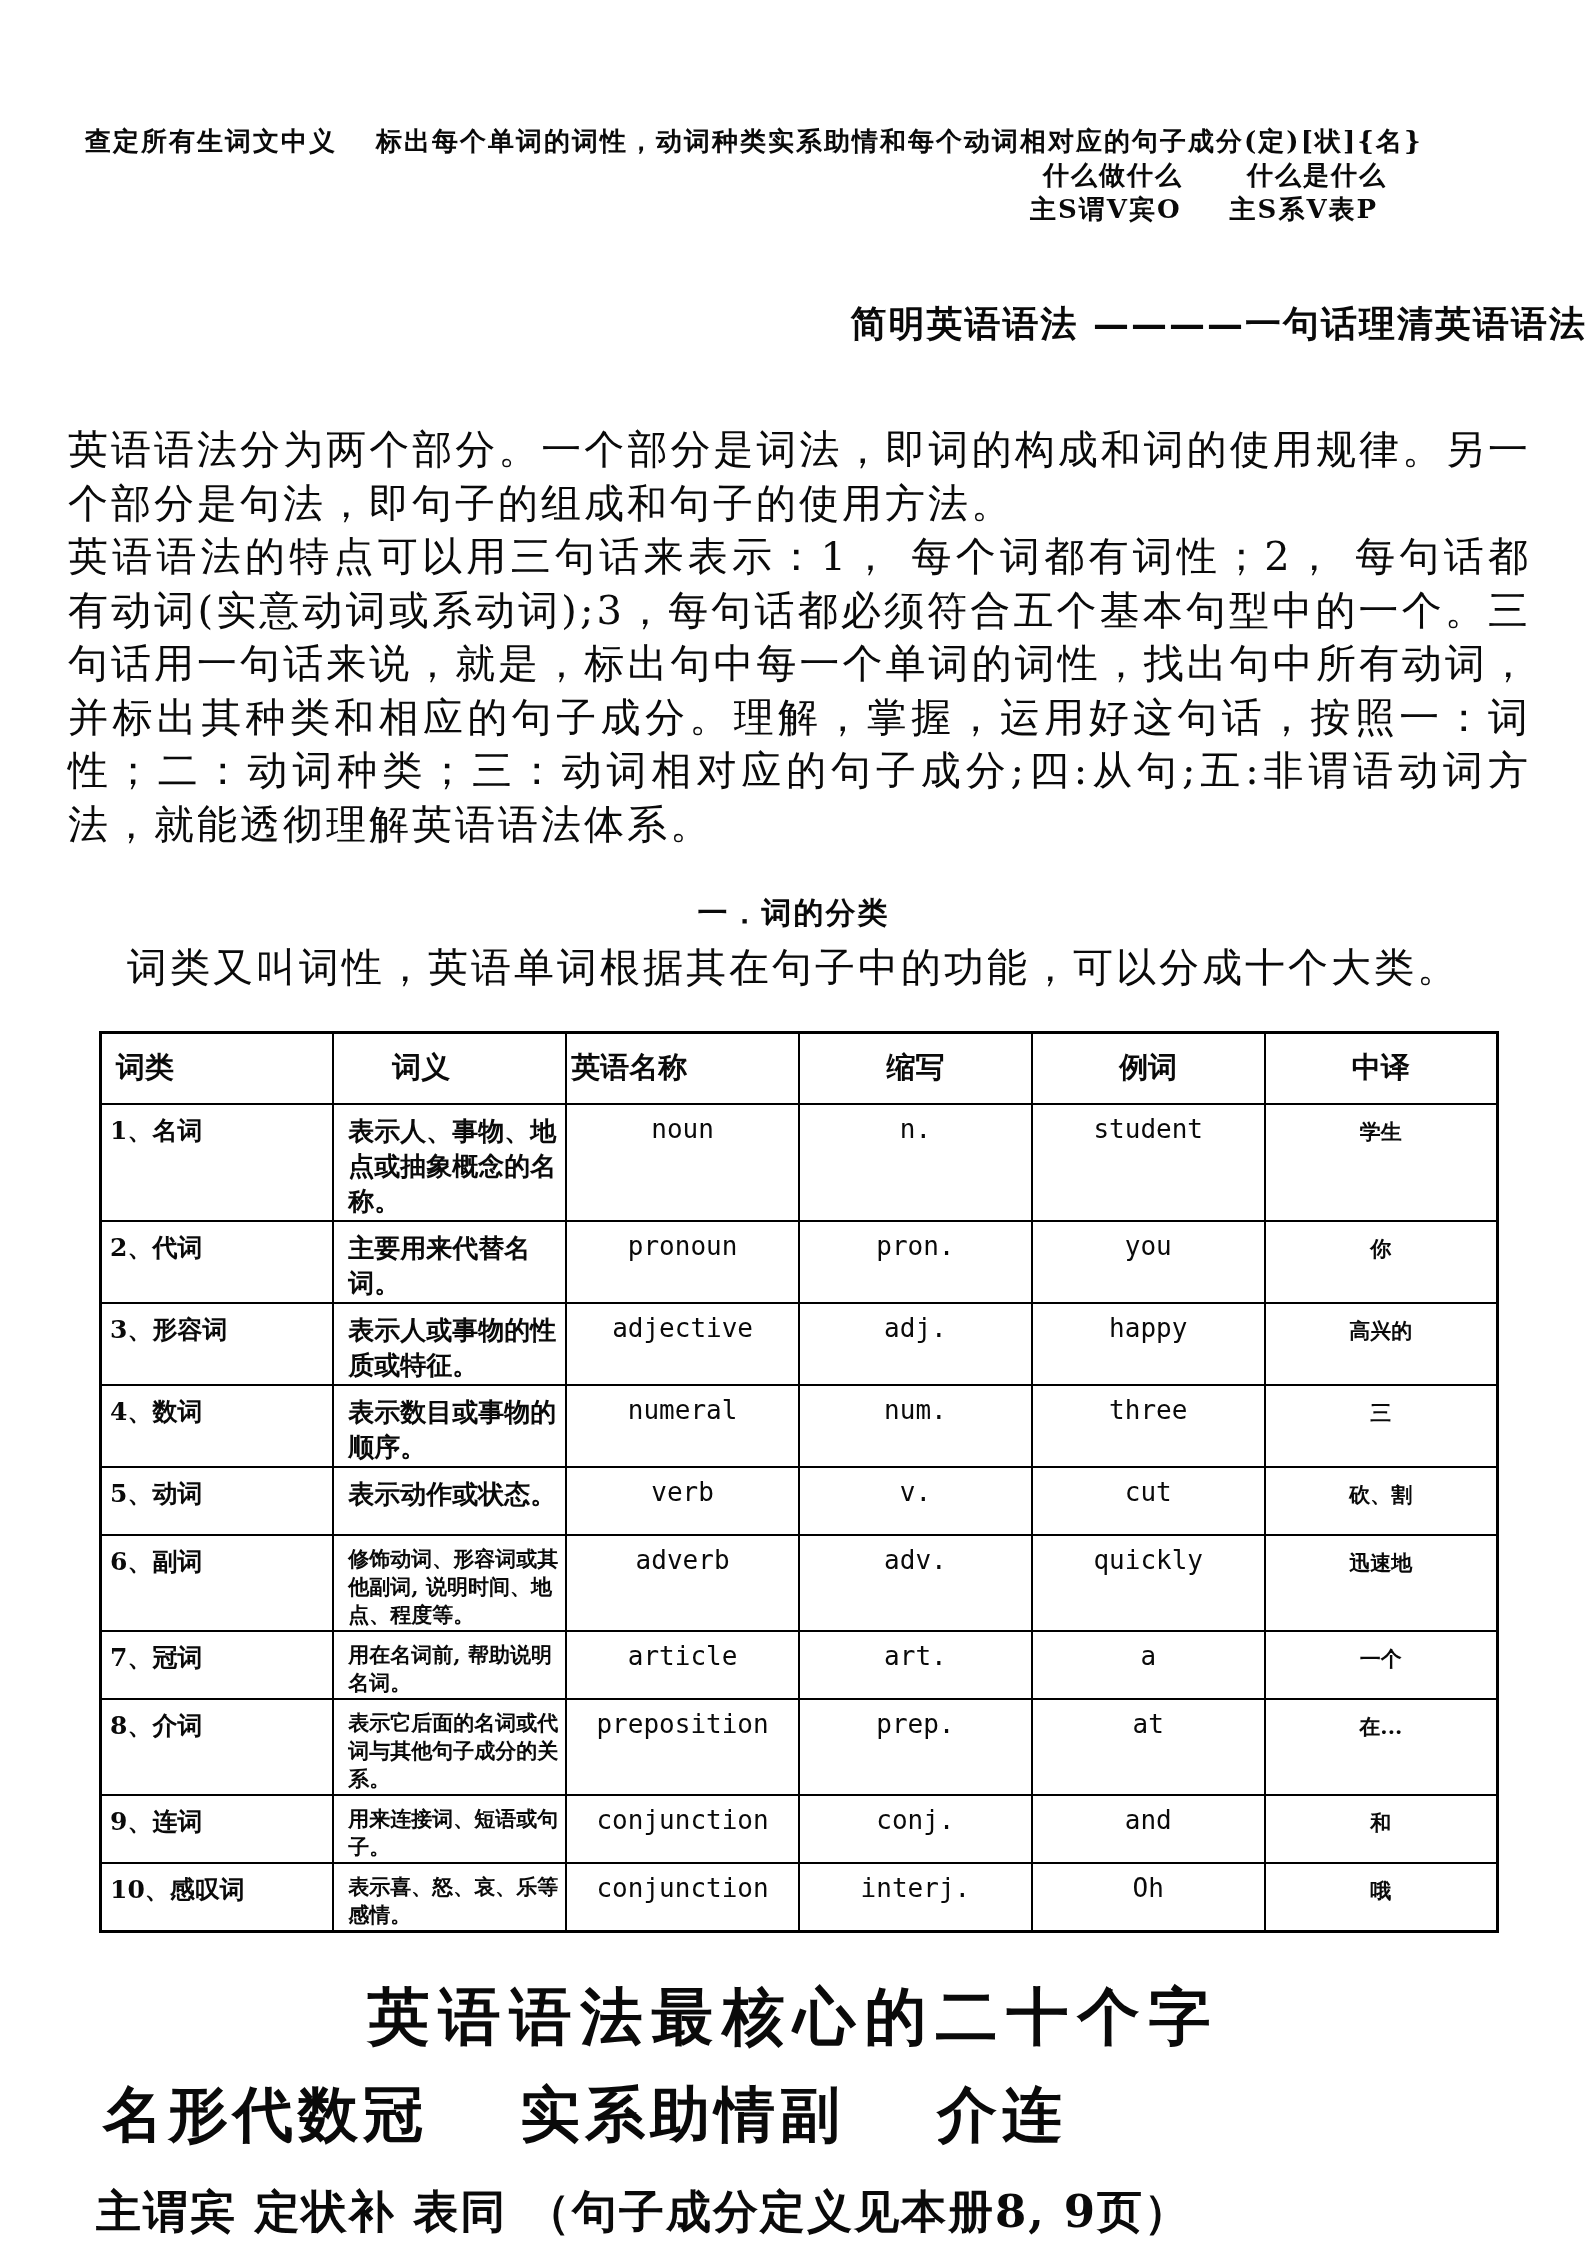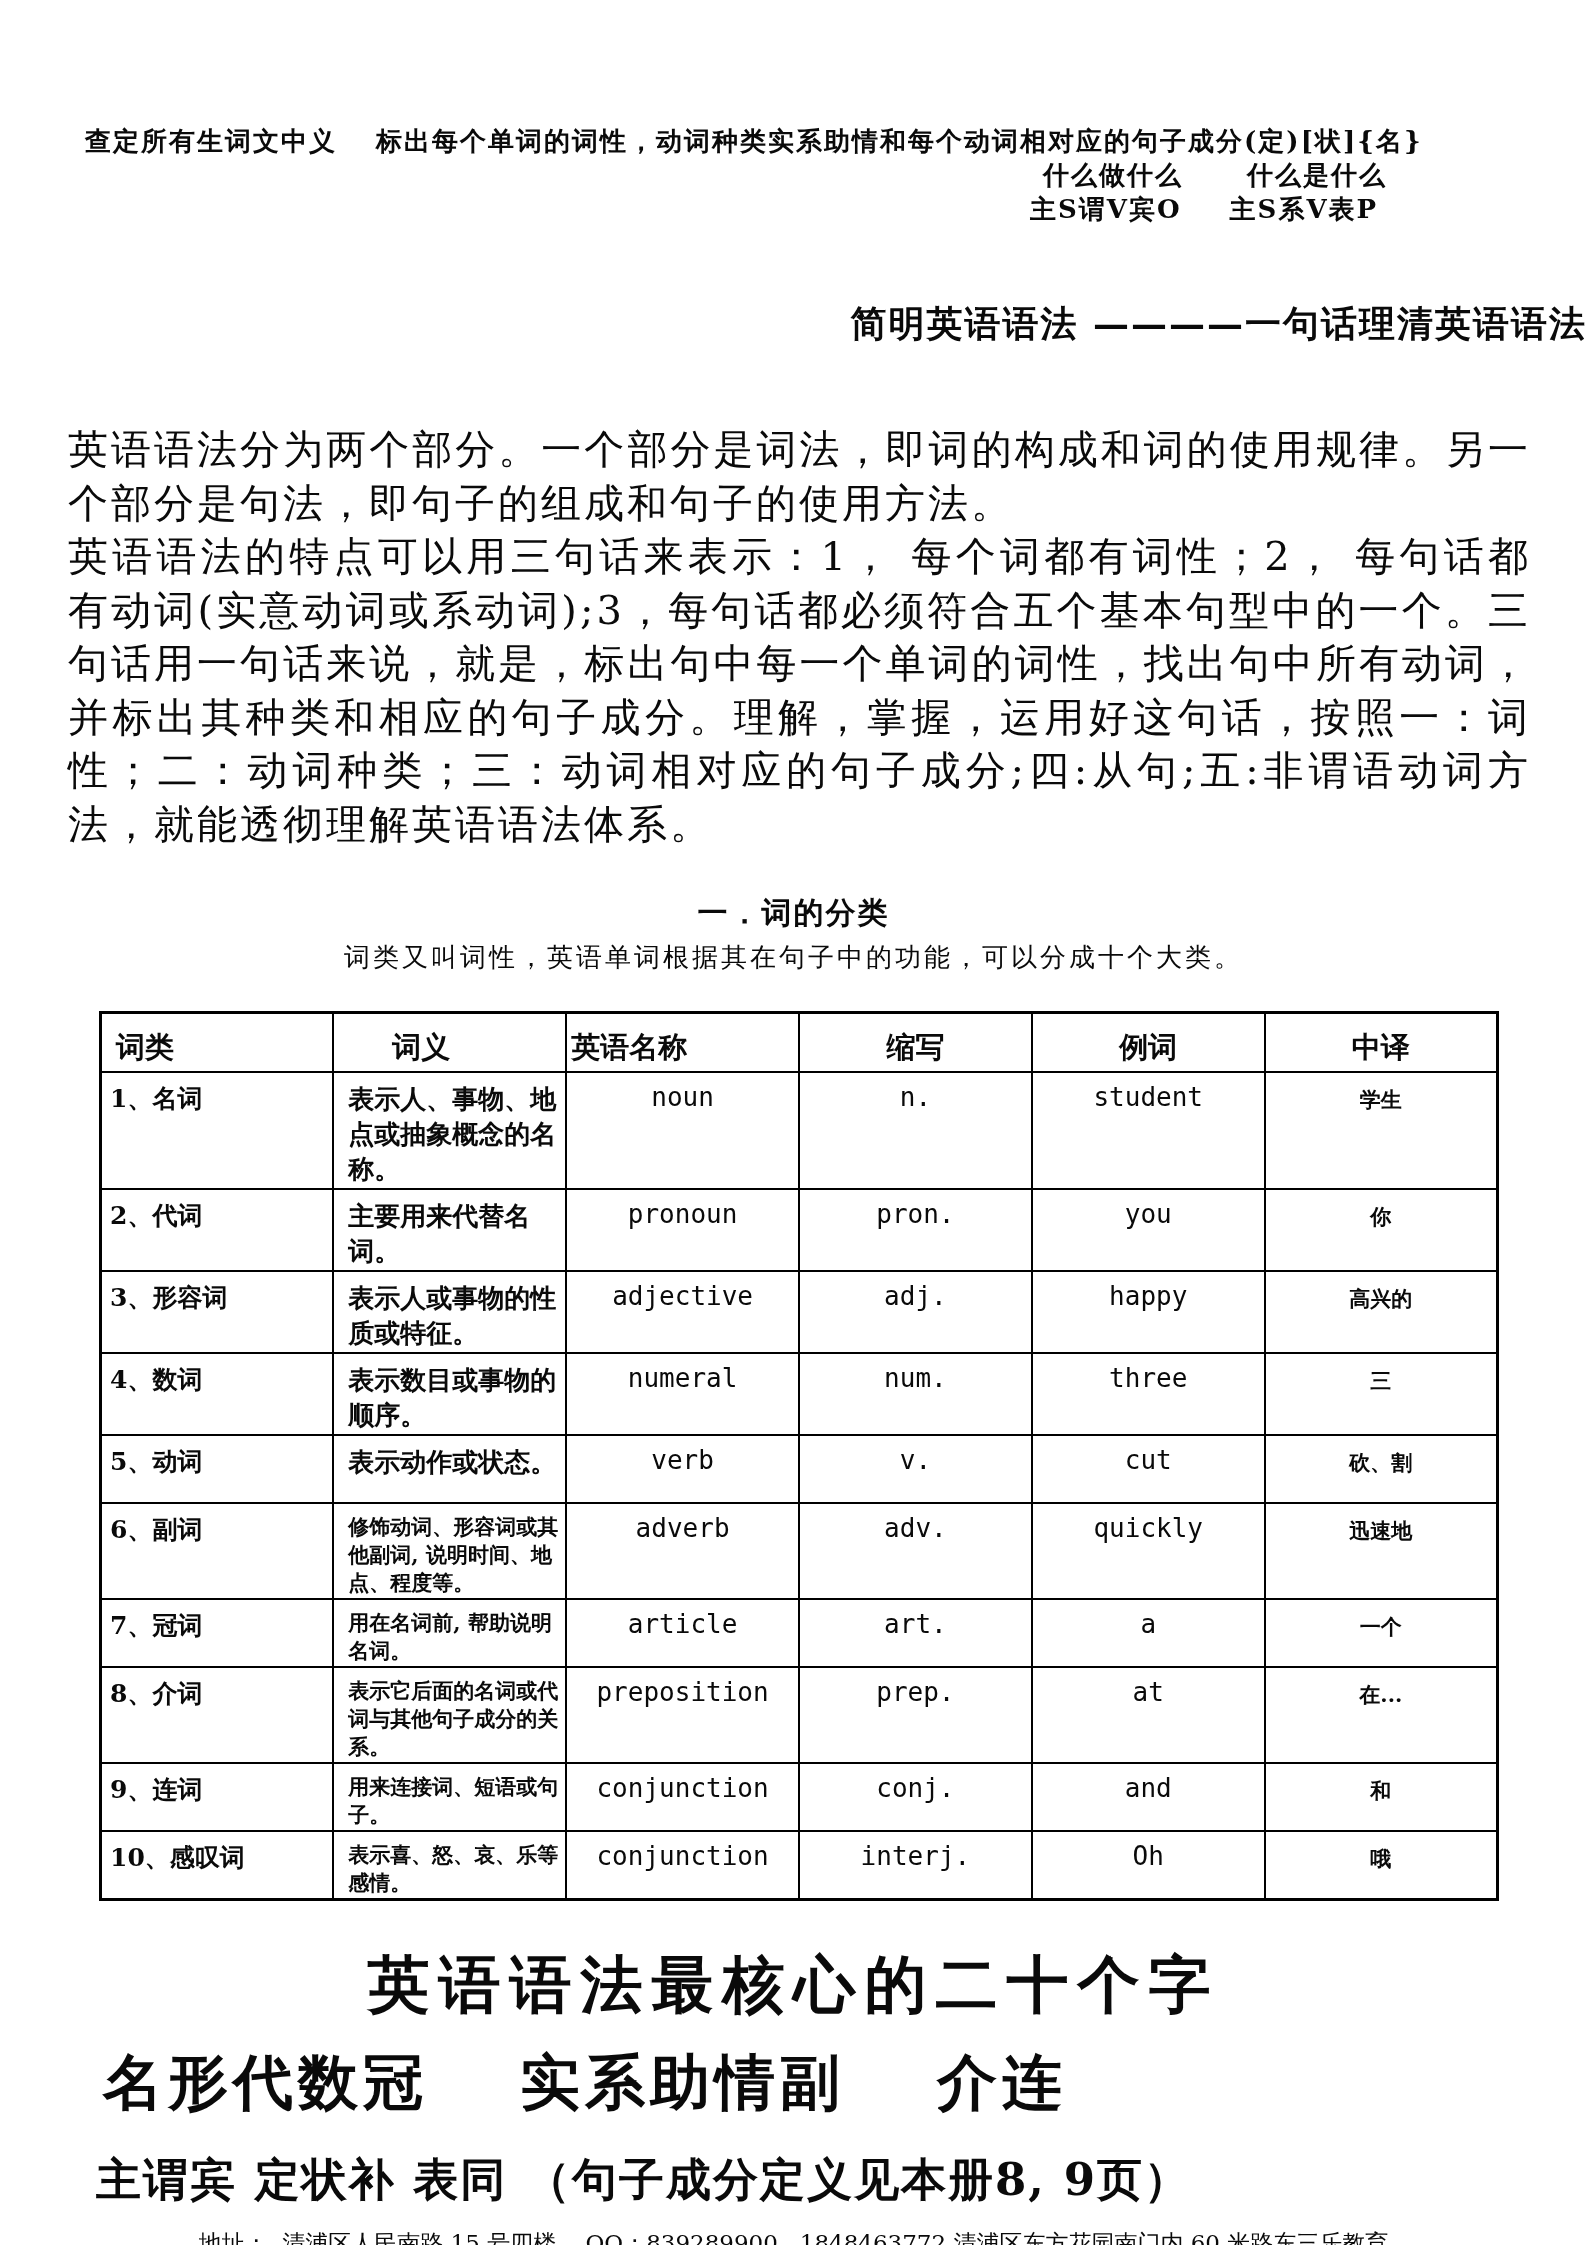--- a/index.html
+++ b/index.html
@@ -50,21 +50,21 @@
   .section-heading {
     margin-top: 42px;
     text-align: center;
     font-size: 30px;
     font-weight: 600;
     letter-spacing: 2px;
   }
   .section-sub {
     margin-top: 6px;
     text-align: center;
-    font-size: 26px;
+    font-size: 40px;
     letter-spacing: 3px;
   }
 
   
   table.pos-table {
     margin-left: 99px;
     margin-top: 36px;
     border-collapse: collapse;
     table-layout: fixed;
     width: 1400px;
@@ -140,21 +140,21 @@
 <div class="body-text">
   <p>英语语法分为两个部分。一个部分是词法，即词的构成和词的使用规律。另一个部分是句法，即句子的组成和句子的使用方法。</p>
   <p>英语语法的特点可以用三句话来表示：1， 每个词都有词性；2， 每句话都有动词(实意动词或系动词);3，每句话都必须符合五个基本句型中的一个。三句话用一句话来说，就是，标出句中每一个单词的词性，找出句中所有动词，并标出其种类和相应的句子成分。理解，掌握，运用好这句话，按照一：词性；二：动词种类；三：动词相对应的句子成分;四:从句;五:非谓语动词方法，就能透彻理解英语语法体系。</p>
 </div>
 
 <div class="section-heading">一．词的分类</div>
 <div class="section-sub">词类又叫词性，英语单词根据其在句子中的功能，可以分成十个大类。</div>
 
 <table class="pos-table">
   <tbody>
-      <tr style="height:59px">
+      <tr style="height:71px">
     <th class="c0">词类</th>
     <th class="c1">词义</th>
     <th class="c2">英语名称</th>
     <th class="c3">缩写</th>
     <th class="c4">例词</th>
     <th class="c5">中译</th>
   </tr>
   <tr style="height:65px">
     <td class="c0">1、名词</td>
     <td class="c1">表示人、事物、地点或抽象概念的名称。</td>

